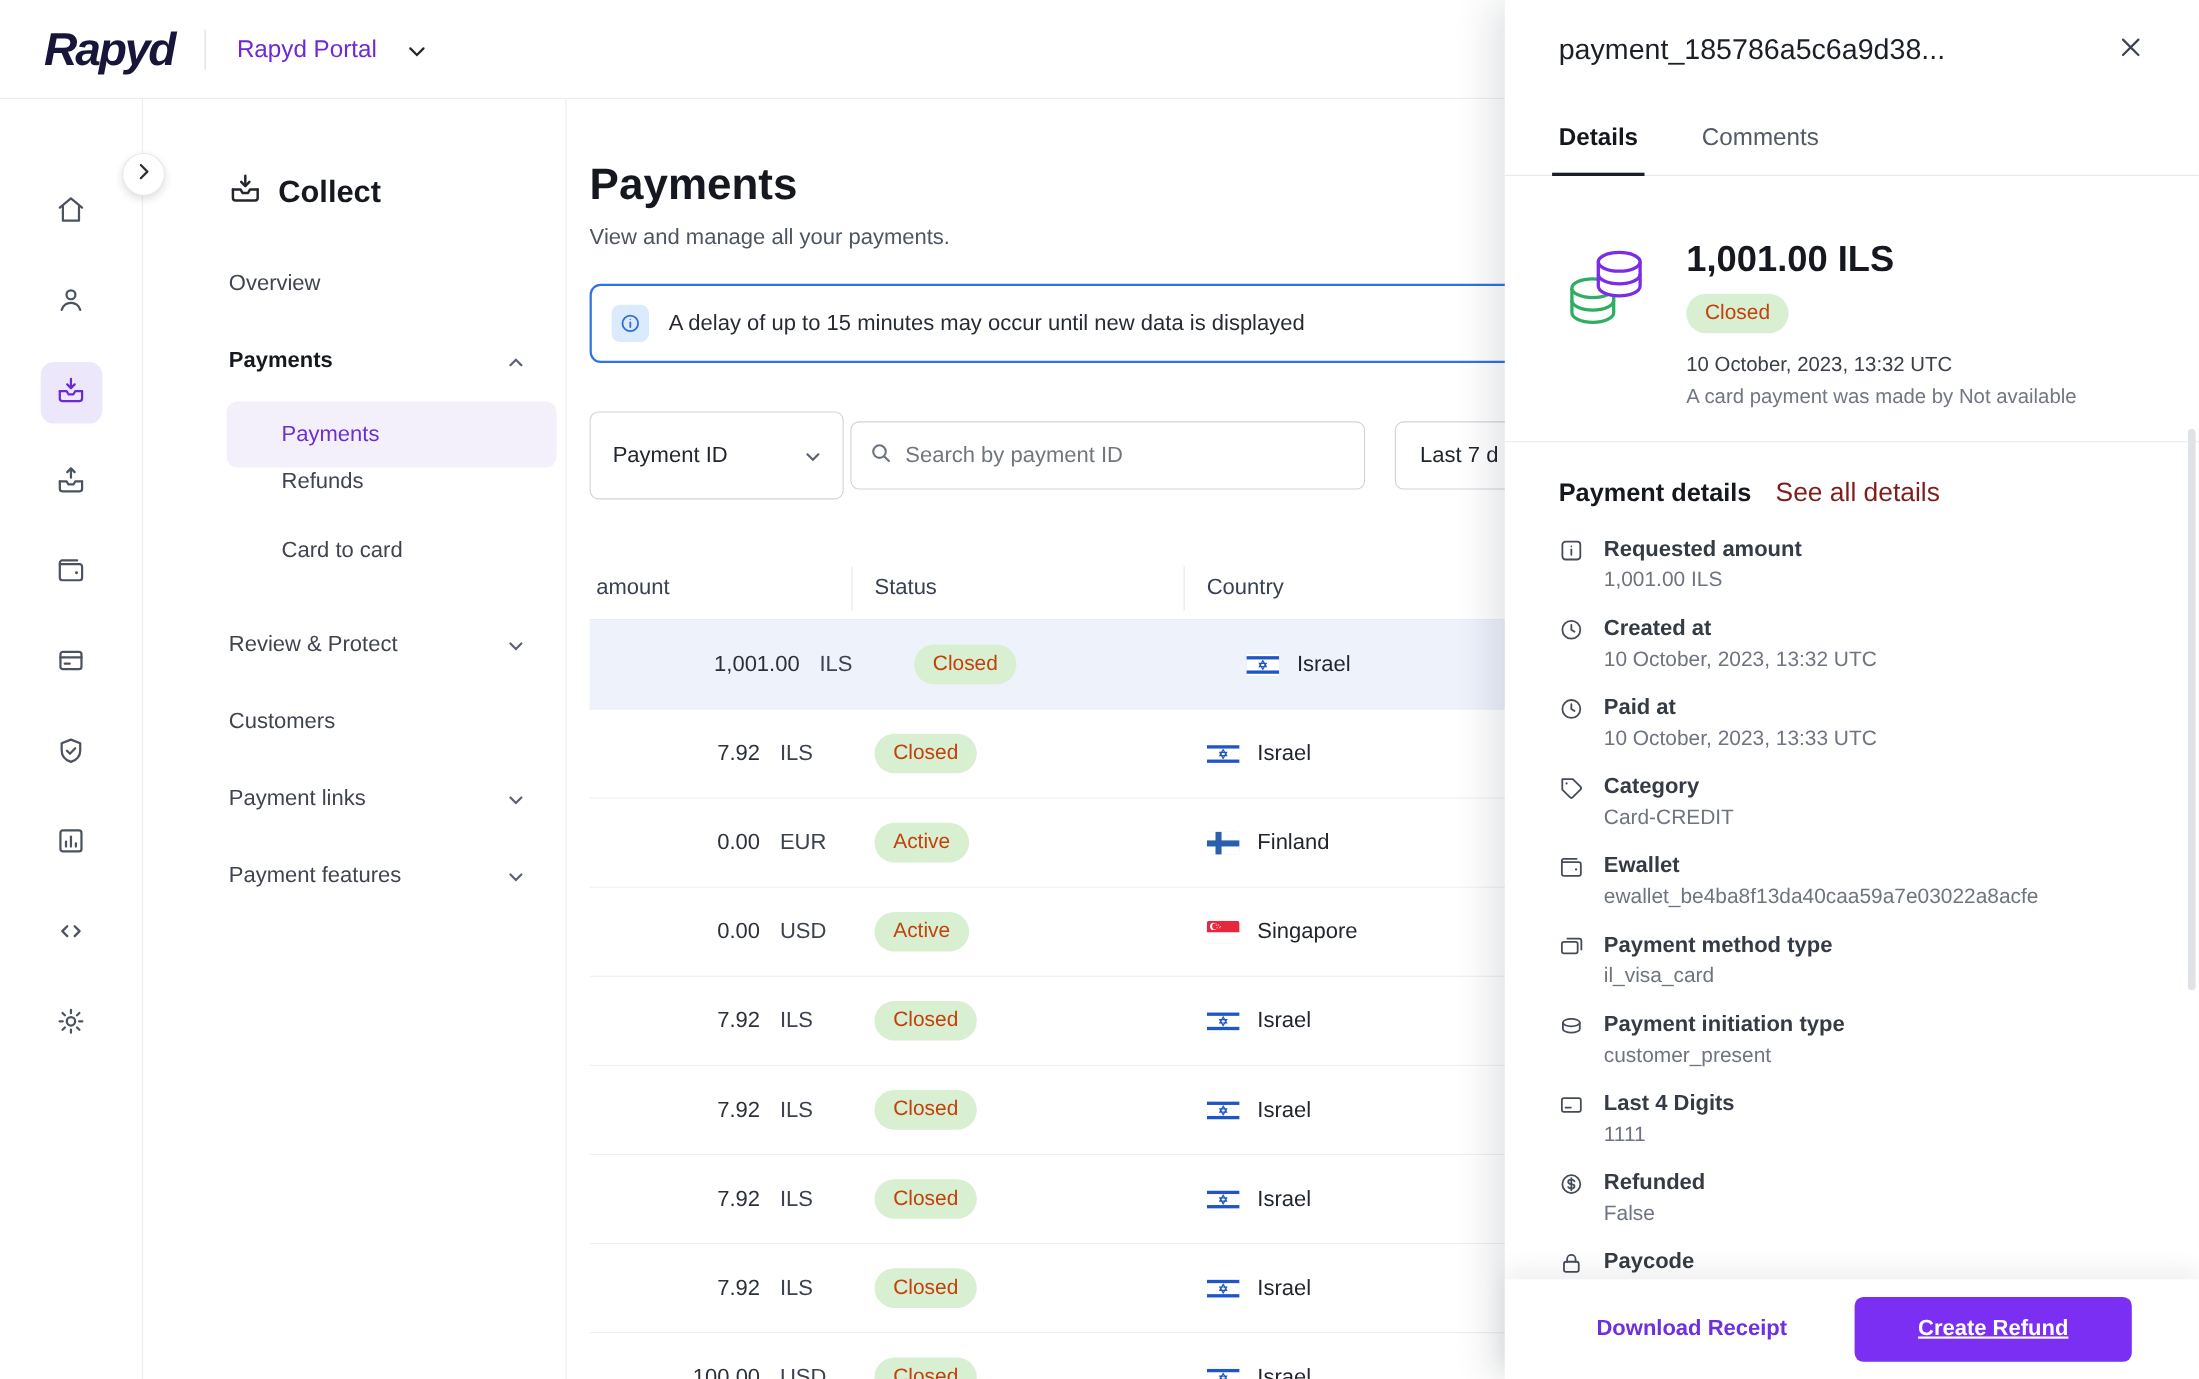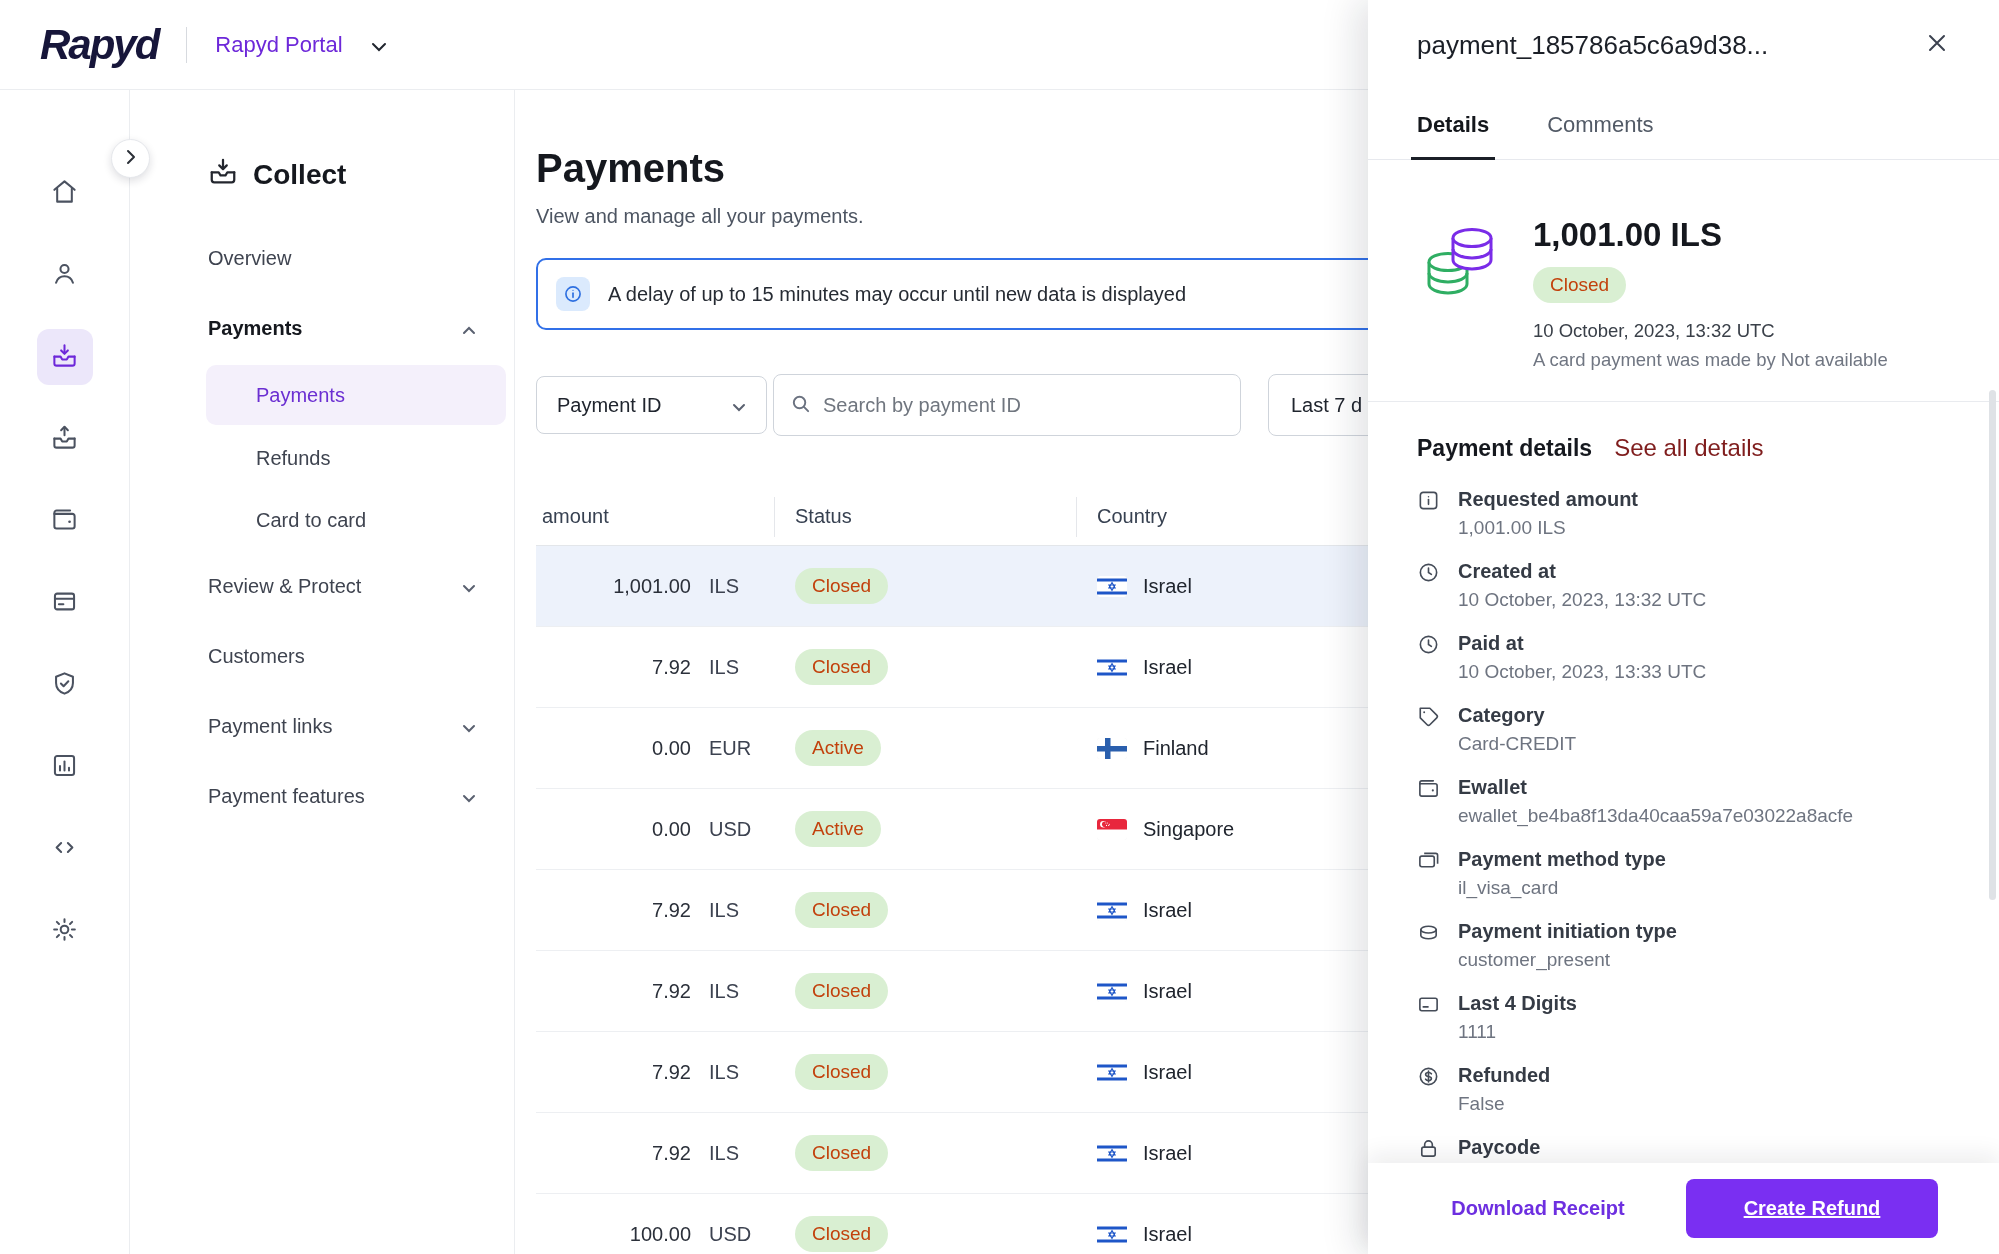--- a/index.html
+++ b/index.html
@@ -20,47 +20,47 @@
   .rail-item svg { width:27px; height:27px; }
 
   .expand-btn { position:absolute; left:111px; top:139px; width:39px; height:39px; border-radius:50%; background:#fff; border:1px solid #e6e8ec; box-shadow:0 3px 8px rgba(20,24,40,.14); display:flex; align-items:center; justify-content:center; z-index:6; cursor:pointer; color:#2b3038; }
 
   
   .sidenav { position:absolute; top:90px; left:130px; bottom:0; width:385px; background:#fff; border-right:1px solid #ebedf0; z-index:3; }
   .side-head { display:flex; align-items:center; gap:15px; margin:66px 0 30px 78px; font-size:28px; font-weight:700; color:#15181e; }
   .side-head svg { width:30px; height:30px; color:#23262e; }
   .nav-item { height:70px; display:flex; align-items:center; justify-content:space-between; padding:0 38px 0 78px; font-size:20px; color:#3f4450; cursor:pointer; }
   .nav-item.group { font-weight:600; color:#15181e; }
-  .nav-sub { height:62px; display:flex; align-items:center; padding-left:126px; font-size:20px; color:#3f4450; cursor:pointer; }
+  .nav-sub { height:62px; display:flex; padding-left:126px; font-size:20px; color:#3f4450; cursor:pointer; }
   .nav-chip { height:60px; margin:2px 8px 2px 76px; border-radius:10px; background:#f4f0fb; display:flex; align-items:center; padding-left:50px; font-size:20px; font-weight:500; color:#6b2fd2; cursor:pointer; }
   .chev { color:#5a6170; }
 
   
   .main { position:absolute; top:90px; left:515px; right:0; bottom:0; background:#fff; padding-left:21px; z-index:1; }
   .page-title { margin-top:56px; font-size:40px; font-weight:700; color:#15181e; }
   .page-subtitle { margin-top:14px; font-size:20px; color:#4d5562; }
 
   .banner { margin-top:30px; width:864px; height:72px; border:2px solid #3170e8; border-radius:10px; display:flex; align-items:center; gap:18px; padding:0 18px; background:#fff; }
   .banner-ic { width:34px; height:34px; border-radius:8px; background:#dbeafd; display:flex; align-items:center; justify-content:center; flex:0 0 auto; }
   .banner-text { font-size:20px; color:#262b33; }
 
   .filters { margin-top:44px; display:flex; align-items:center; }
-  .select-box { width:231px; height:58px; border:1px solid #cfd4db; border-radius:8px; display:flex; align-items:center; justify-content:space-between; padding:0 20px; font-size:20px; color:#20252e; background:#fff; cursor:pointer; }
+  .select-box { width:231px; height:80px; border:1px solid #cfd4db; border-radius:8px; display:flex; align-items:center; justify-content:space-between; padding:0 20px; font-size:20px; color:#20252e; background:#fff; cursor:pointer; }
   .search-box { width:468px; height:62px; border:1px solid #cfd4db; border-radius:8px; display:flex; align-items:center; gap:12px; padding:0 16px; margin-left:6px; background:#fff; }
   .search-box input { border:none; outline:none; flex:1; font-size:20px; font-family:"Liberation Sans", sans-serif; color:#20252e; background:transparent; }
   .search-box input::placeholder { color:#70767f; }
   .date-box { width:175px; height:62px; border:1px solid #cfd4db; border-radius:8px; display:flex; align-items:center; padding:0 22px; margin-left:27px; font-size:20px; color:#20252e; background:#fff; cursor:pointer; }
 
   .table { margin-top:52px; width:920px; }
   .thead { display:flex; height:58px; align-items:center; border-bottom:1px solid #e3e6ea; font-size:20px; color:#374151; }
   .th-amount { width:239px; padding-left:6px; border-right:1px solid #e5e7eb; height:40px; display:flex; align-items:center; }
   .th-status { width:302px; padding-left:20px; border-right:1px solid #e5e7eb; height:40px; display:flex; align-items:center; }
   .th-country { flex:1; padding-left:20px; height:40px; display:flex; align-items:center; }
   .trow { display:flex; height:81px; align-items:center; border-bottom:1px solid #edeff2; font-size:20px; color:#2b303a; }
-  .trow.selected { background:#edf2fb; }
+  .trow.selected { background:#edf2fb;padding-left:36px; }
   .td-amount { width:239px; display:flex; justify-content:flex-end; align-items:center; gap:18px; padding-right:26px; }
   .td-amount .cur { width:40px; color:#3c4250; }
   .td-status { width:302px; padding-left:20px; }
   .td-country { flex:1; padding-left:20px; display:flex; align-items:center; gap:16px; color:#20252e; }
   .badge { display:inline-block; padding:7px 17px; border-radius:999px; background:#d9efd2; color:#c2410c; font-size:19px; }
   .flag { width:30px; height:21px; border-radius:3px; overflow:hidden; box-shadow:inset 0 0 0 1px rgba(0,0,0,.08); flex:0 0 auto; }
   .flag svg { display:block; }
 
   
   .panel { position:absolute; top:0; left:1368px; width:631px; height:1254px; background:#fff; z-index:10; box-shadow:-12px 0 34px rgba(20,24,40,.12); }

